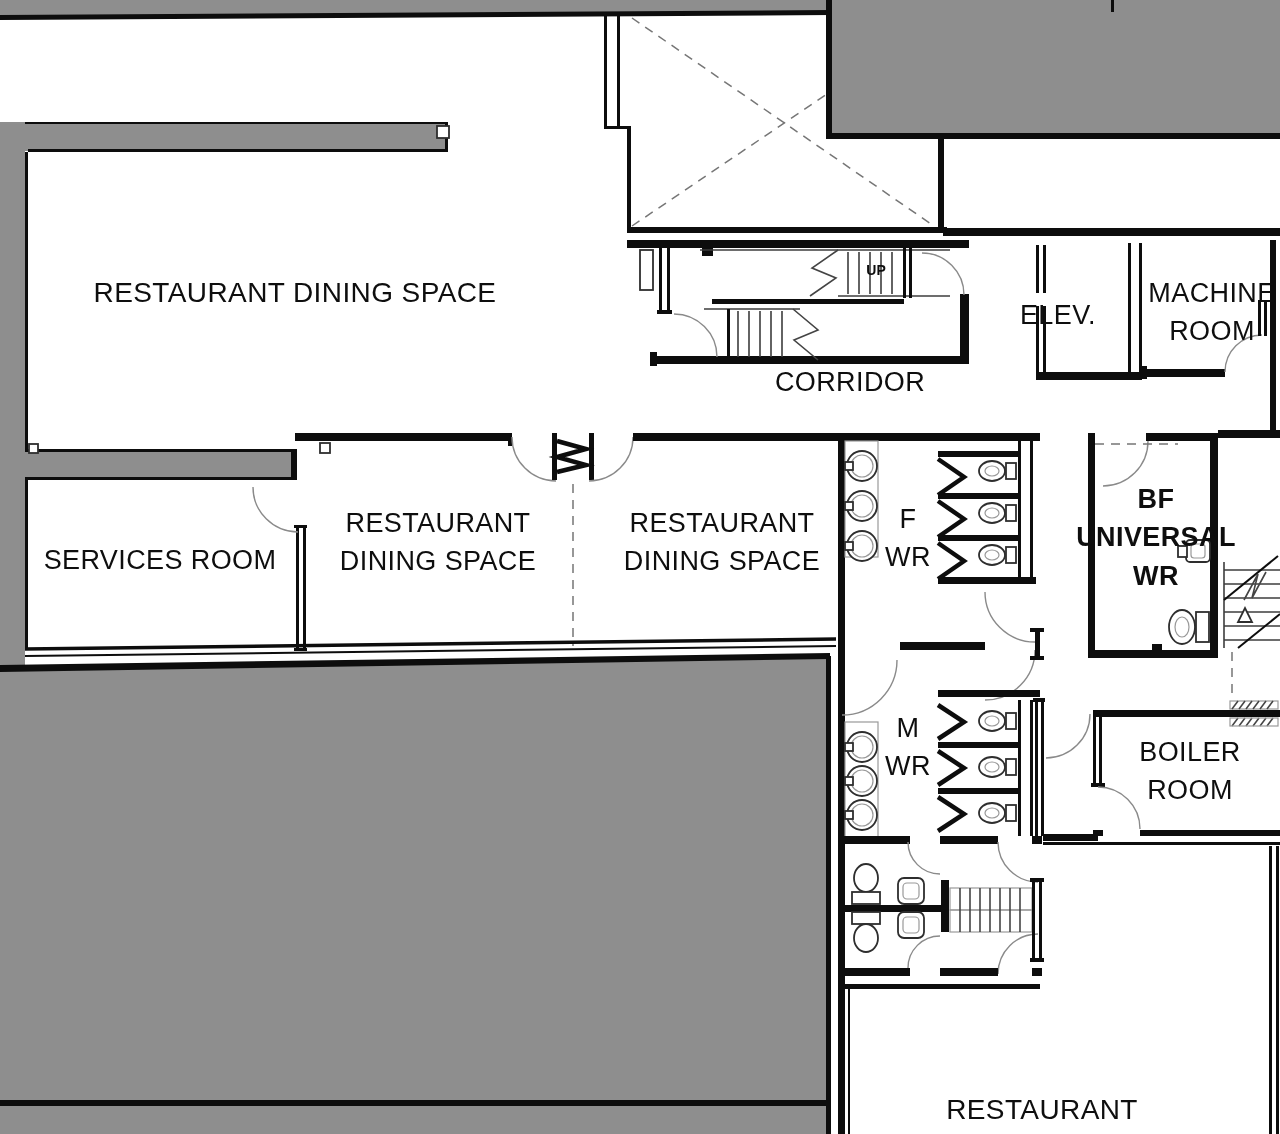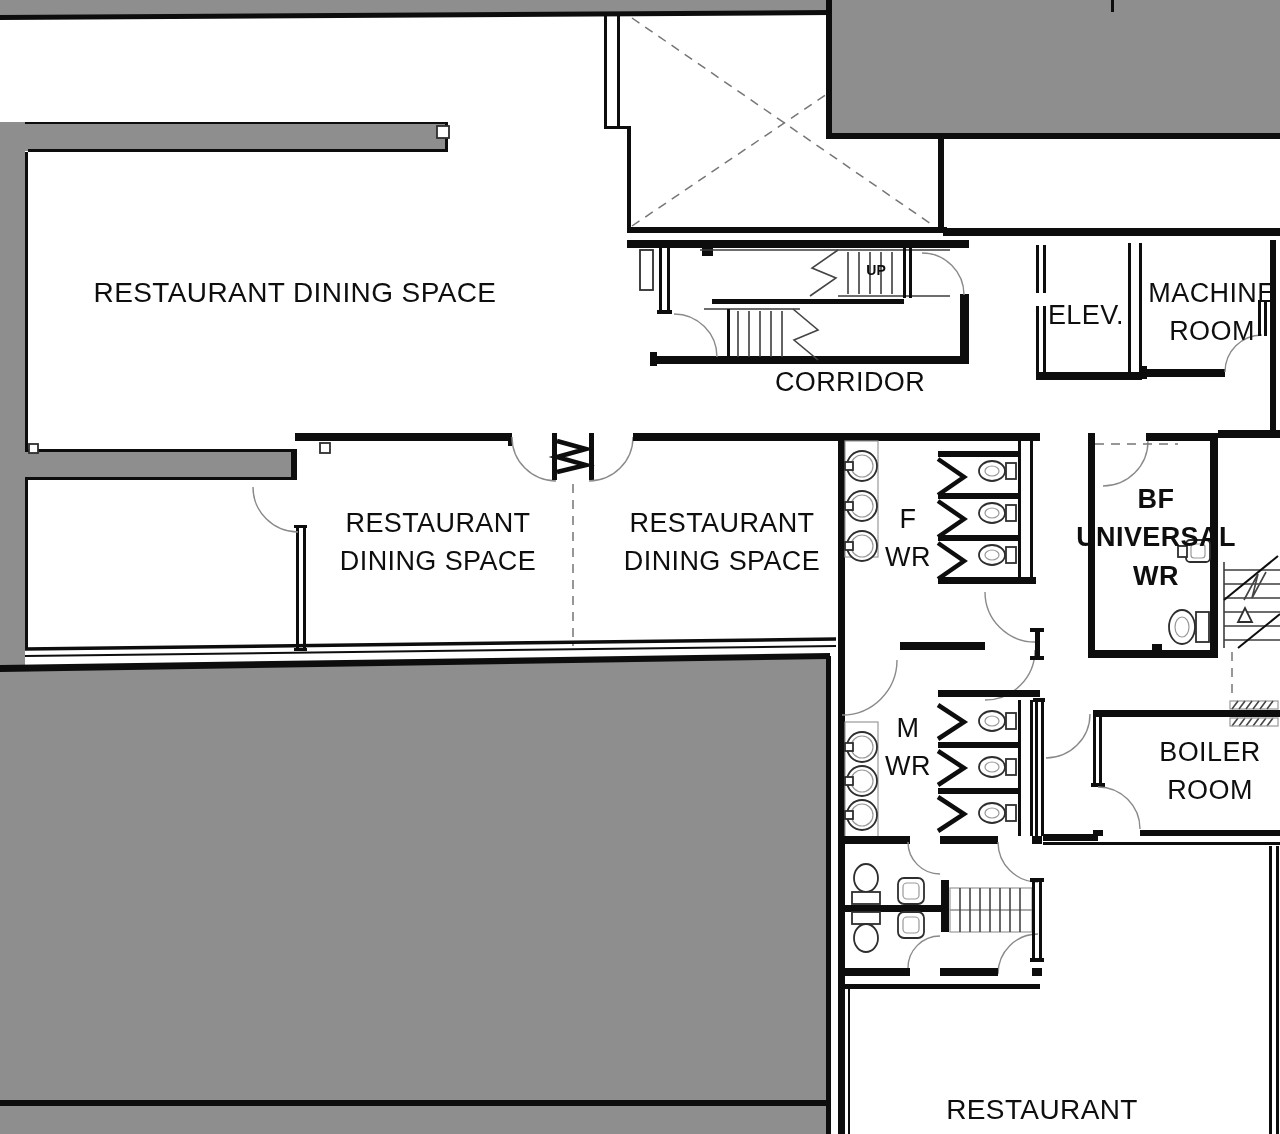--- a/index.html
+++ b/index.html
@@ -333,31 +333,32 @@
 
   <g>
     <rect class="w" x="1269" y="846" width="3" height="288"></rect>
     <rect class="w" x="1276" y="846" width="3" height="288"></rect>
     <rect class="w" x="848" y="989" width="2" height="145" fill="#333"></rect>
   </g>
 </svg>
 
   <div class="lbl big" style="left:295px;top:293px;">RESTAURANT DINING SPACE</div>
   <div class="lbl" style="left:850px;top:382px;">CORRIDOR</div>
-  <div class="lbl" style="left:1086px;top:315px;">ELEV.</div>
+  <div class="lbl" style="left:1058px;top:315px;">ELEV.</div>
   <div class="lbl" style="left:1212px;top:312px;">MACHINE
 ROOM</div>
+  <div class="lbl" style="left:160px;top:560px;">SERVICES ROOM</div>
   <div class="lbl" style="left:438px;top:542px;">RESTAURANT
 DINING SPACE</div>
   <div class="lbl" style="left:722px;top:542px;">RESTAURANT
 DINING SPACE</div>
   <div class="lbl" style="left:908px;top:538px;">F
 WR</div>
   <div class="lbl" style="left:1156px;top:537px;font-weight:bold;">BF
 UNIVERSAL
 WR</div>
   <div class="lbl" style="left:908px;top:747px;">M
 WR</div>
-  <div class="lbl" style="left:1190px;top:771px;margin-left:20px;">BOILER
+  <div class="lbl" style="left:1190px;top:771px;">BOILER
 ROOM</div>
   <div class="lbl big" style="left:1042px;top:1110px;">RESTAURANT</div>
   <div class="lbl sm" style="left:876px;top:271px;">UP</div>
 </div>
 
 </body></html>

